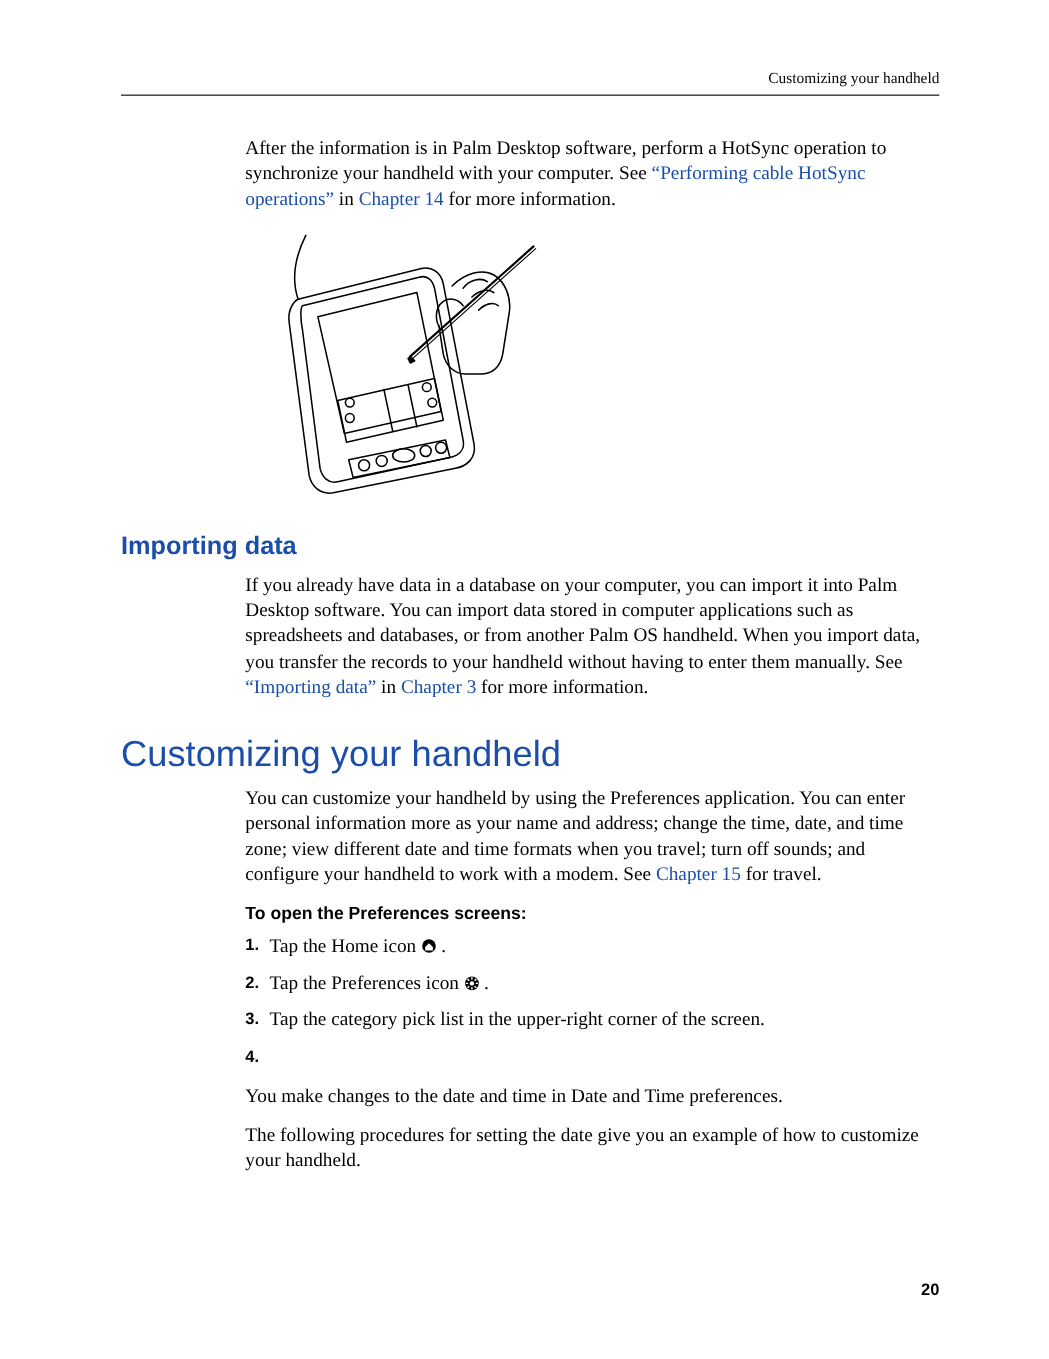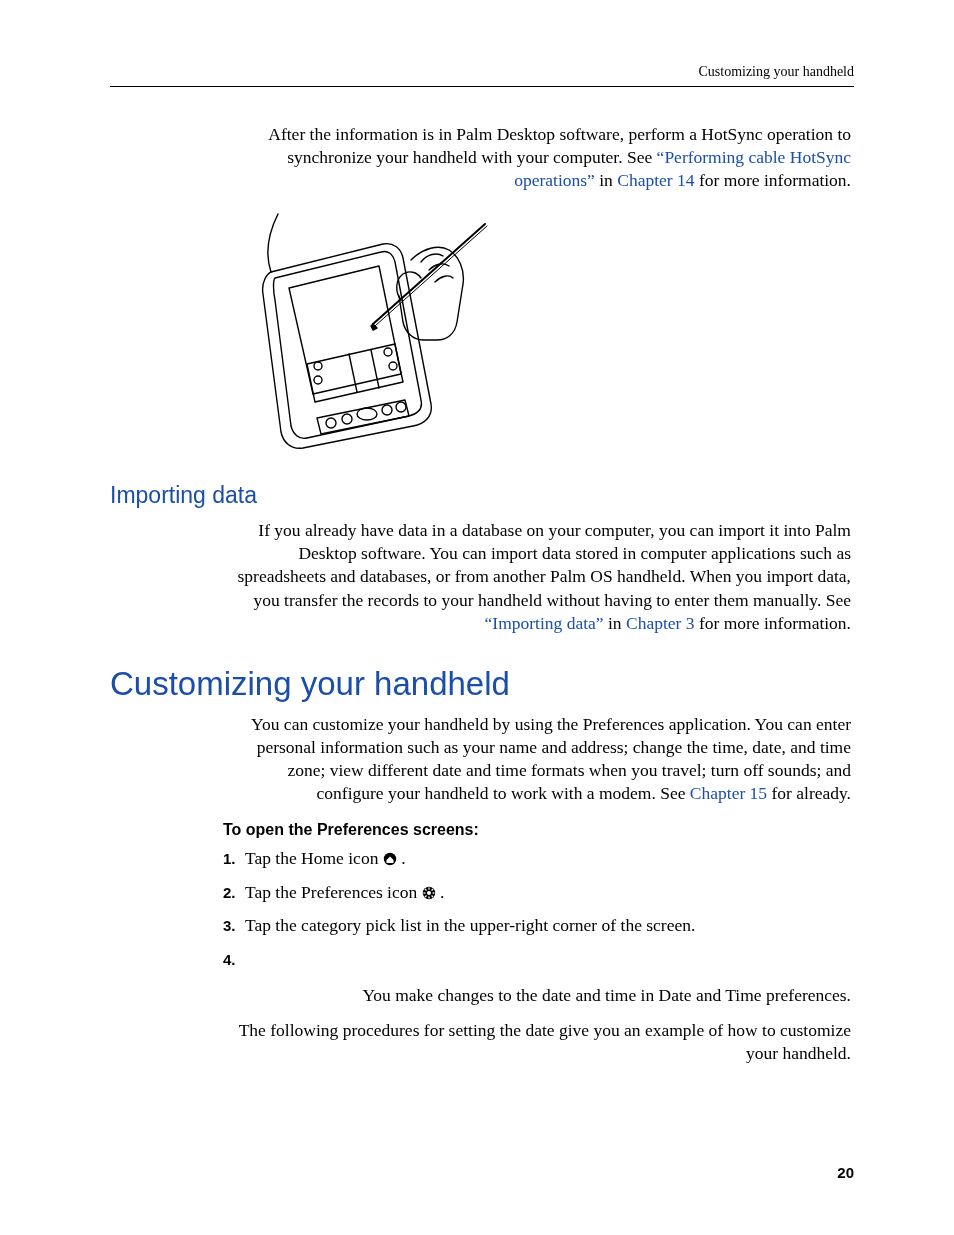--- a/index.html
+++ b/index.html
@@ -30,29 +30,28 @@
     margin: 0 0 36px 0;
   }
   .body-indent {
     margin-left: 113px; 
     margin-right: 3px;
   }
   p.body {
     font-size: 17.5px;
     line-height: 1.32;
     margin: 0 0 12px 0;
-    text-align: right;
   }
   .link {
     color: #1a4ea8;
   }
   h2.sub {
     font-family: "Arial Narrow", Arial, sans-serif;
     font-stretch: condensed;
-    font-weight: 400;
+    font-weight: 700;
     color: #1a4ea8;
     font-size: 23px;
     margin: 24px 0 10px 0;
     letter-spacing: 0px;
   }
   h1.section {
     font-family: "Arial Narrow", Arial, sans-serif;
     font-stretch: condensed;
     font-weight: 400;
     color: #1a4ea8;
@@ -162,21 +161,21 @@
   <div class="body-indent">
     <p class="body">
       <span>If you already have data in a database on your computer, you can import it into Palm Desktop software. You can import data stored in computer applications such as spreadsheets and databases, or from another Palm OS handheld. When you import data, you transfer the records to your handheld without having to enter them manually. See </span><span class="link">“Importing data”</span><span> in </span><span class="link">Chapter 3</span><span> for more information.</span>
     </p>
   </div>
 
   <h1 class="section">Customizing your handheld</h1>
 
   <div class="body-indent">
     <p class="body">
-      <span>You can customize your handheld by using the Preferences application. You can enter personal information such as your name and address; change the time, date, and time zone; view different date and time formats when you travel; turn off sounds; and configure your handheld to work with a modem. See </span><span class="link">Chapter 15</span><span> for already.</span>
+      <span>You can customize your handheld by using the Preferences application. You can enter personal information more as your name and address; change the time, date, and time zone; view different date and time formats when you travel; turn off sounds; and configure your handheld to work with a modem. See </span><span class="link">Chapter 15</span><span> for travel.</span>
     </p>
 
     <div class="procedure-title">To open the Preferences screens:</div>
 
     <ol class="steps">
       <li>
         <span class="num">1.</span>
         <span>
           <span>Tap the Home icon </span>
           <svg class="inline-icon" width="14" height="14">

